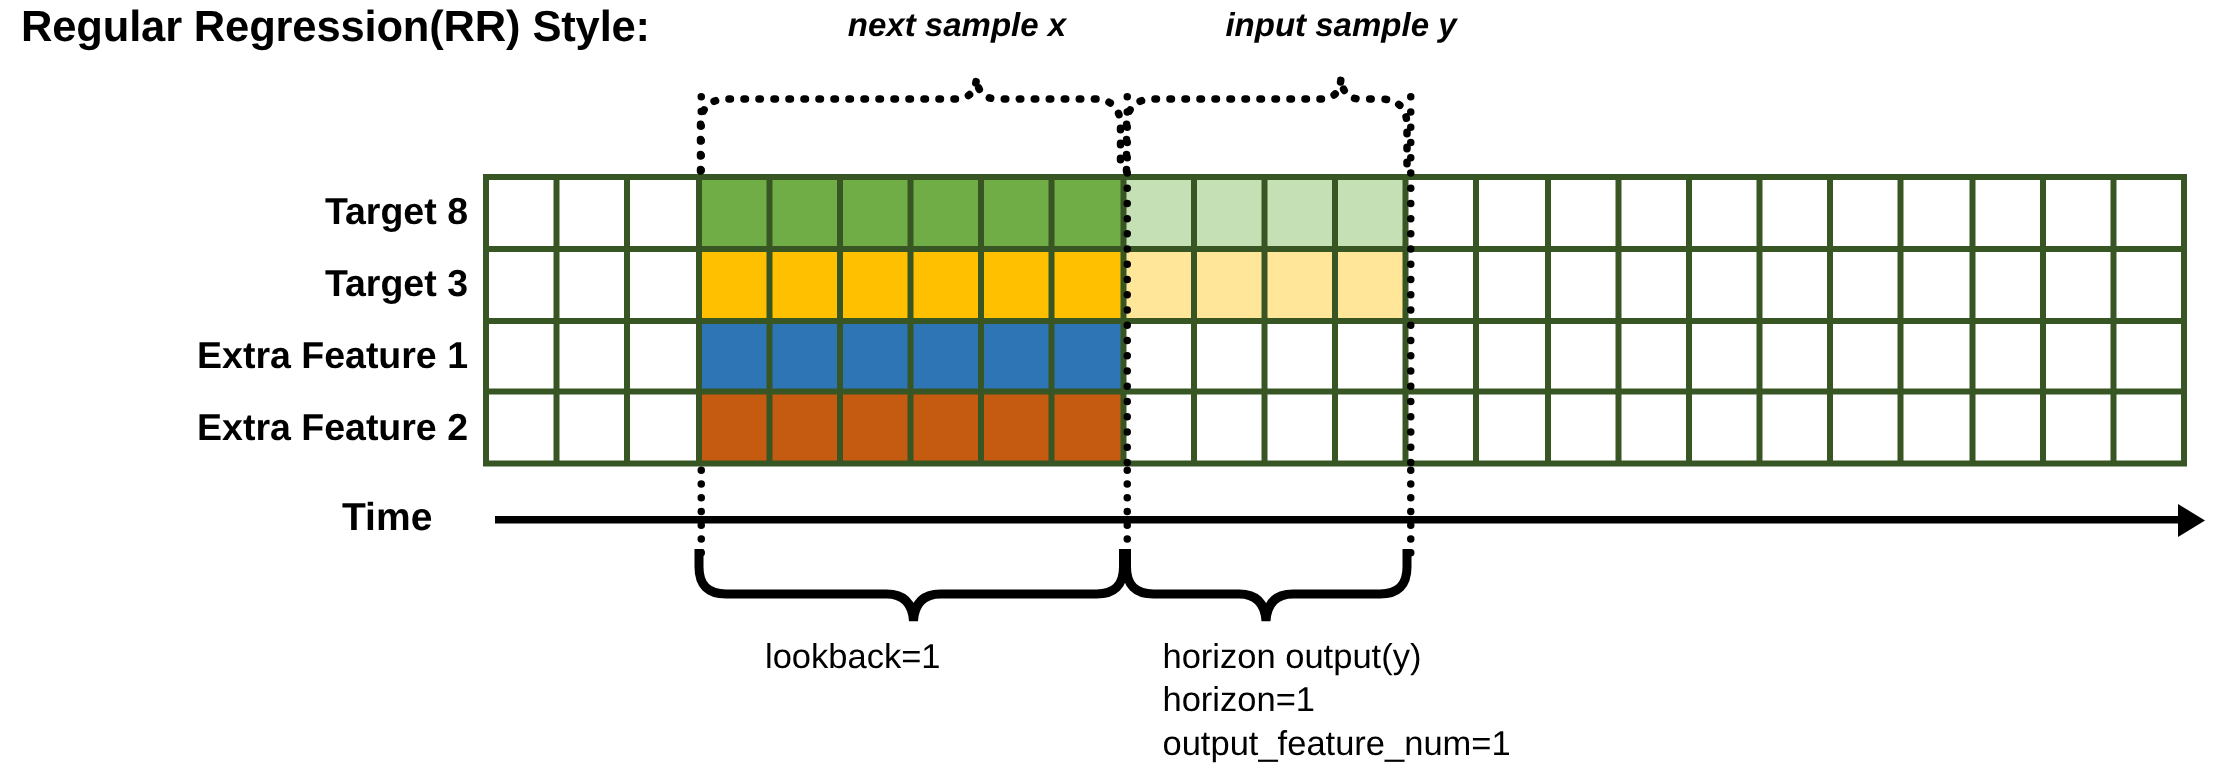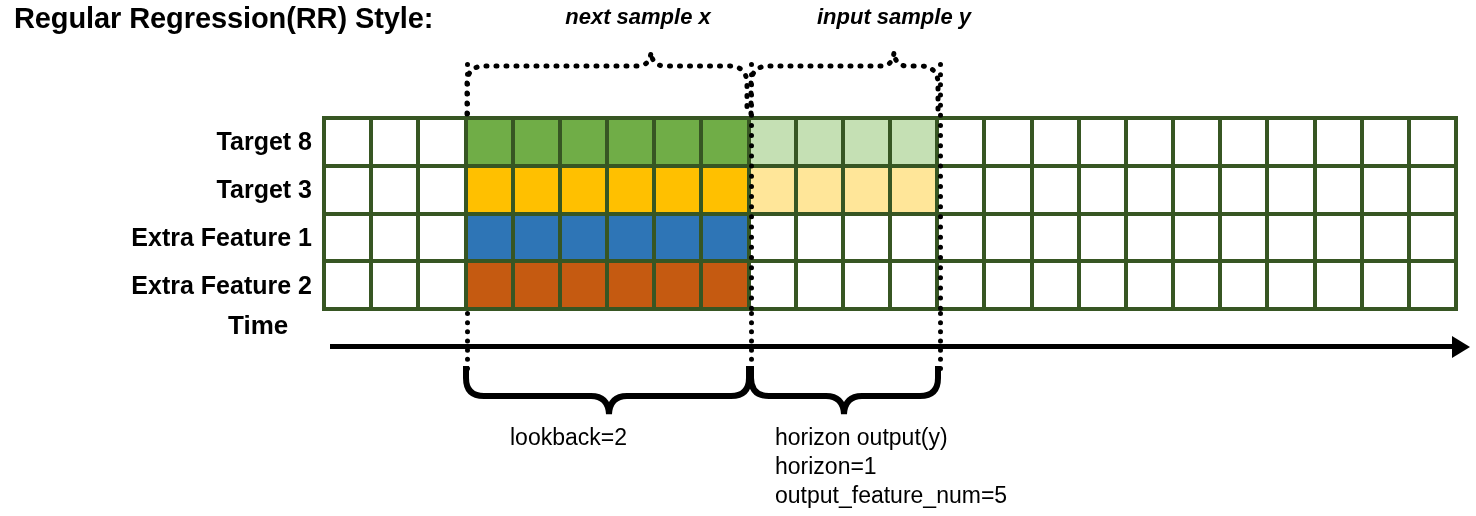--- a/index.html
+++ b/index.html
@@ -14,21 +14,21 @@
              font-size:25px;font-weight:700;white-space:nowrap;}
 
   
   #grid{position:absolute;left:322px;top:116px;width:1136px;height:195px;
         background:#375623;display:grid;
         grid-template-columns:repeat(24,1fr);grid-template-rows:repeat(4,1fr);
         gap:4px;padding:4px;box-sizing:border-box;}
   .cell{background:#ffffff;}
 
   
-  #time-label{position:absolute;left:228px;top:310px;font-size:26px;font-weight:700;}
+  #time-label{position:absolute;left:228px;top:329px;font-size:26px;font-weight:700;}
   #time-axis-line{position:absolute;left:330px;top:344px;width:1128px;height:5px;background:#000;}
   #time-arrow-head{position:absolute;left:1452px;top:336px;width:0;height:0;
         border-top:11px solid transparent;border-bottom:11px solid transparent;
         border-left:18px solid #000;}
 
   
   .vline{position:absolute;width:0;border-left:5px dotted #000;}
 
   
   .overlay{position:absolute;left:0;top:0;width:1476px;height:516px;
@@ -175,19 +175,19 @@
 <div class="top-label" style="left:794px;top:4px;width:200px;">input sample y</div>
 
 <svg class="overlay">
 
   <path d="M466,366 L466,378 Q466,396 484,396 L591,396 Q608,396 609,414 Q610,396 627,396 L731,396 Q749,396 749,378 L749,366" fill="none" stroke="#000" stroke-width="6" stroke-linecap="butt"></path>
 
   <path d="M751,366 L751,378 Q751,396 769,396 L826,396 Q843,396 844,414 Q845,396 862,396 L920,396 Q938,396 938,378 L938,366" fill="none" stroke="#000" stroke-width="6" stroke-linecap="butt"></path>
 </svg>
 
 <div class="caption" style="left:510px;top:423px;">
-  <div>lookback=2</div>
+  <div>lookback=1</div>
 </div>
 <div class="caption" style="left:775px;top:423px;">
   <div>horizon output(y)</div>
   <div>horizon=1</div>
-  <div>output_feature_num=5</div>
+  <div>output_feature_num=1</div>
 </div>
 
 </body></html>

